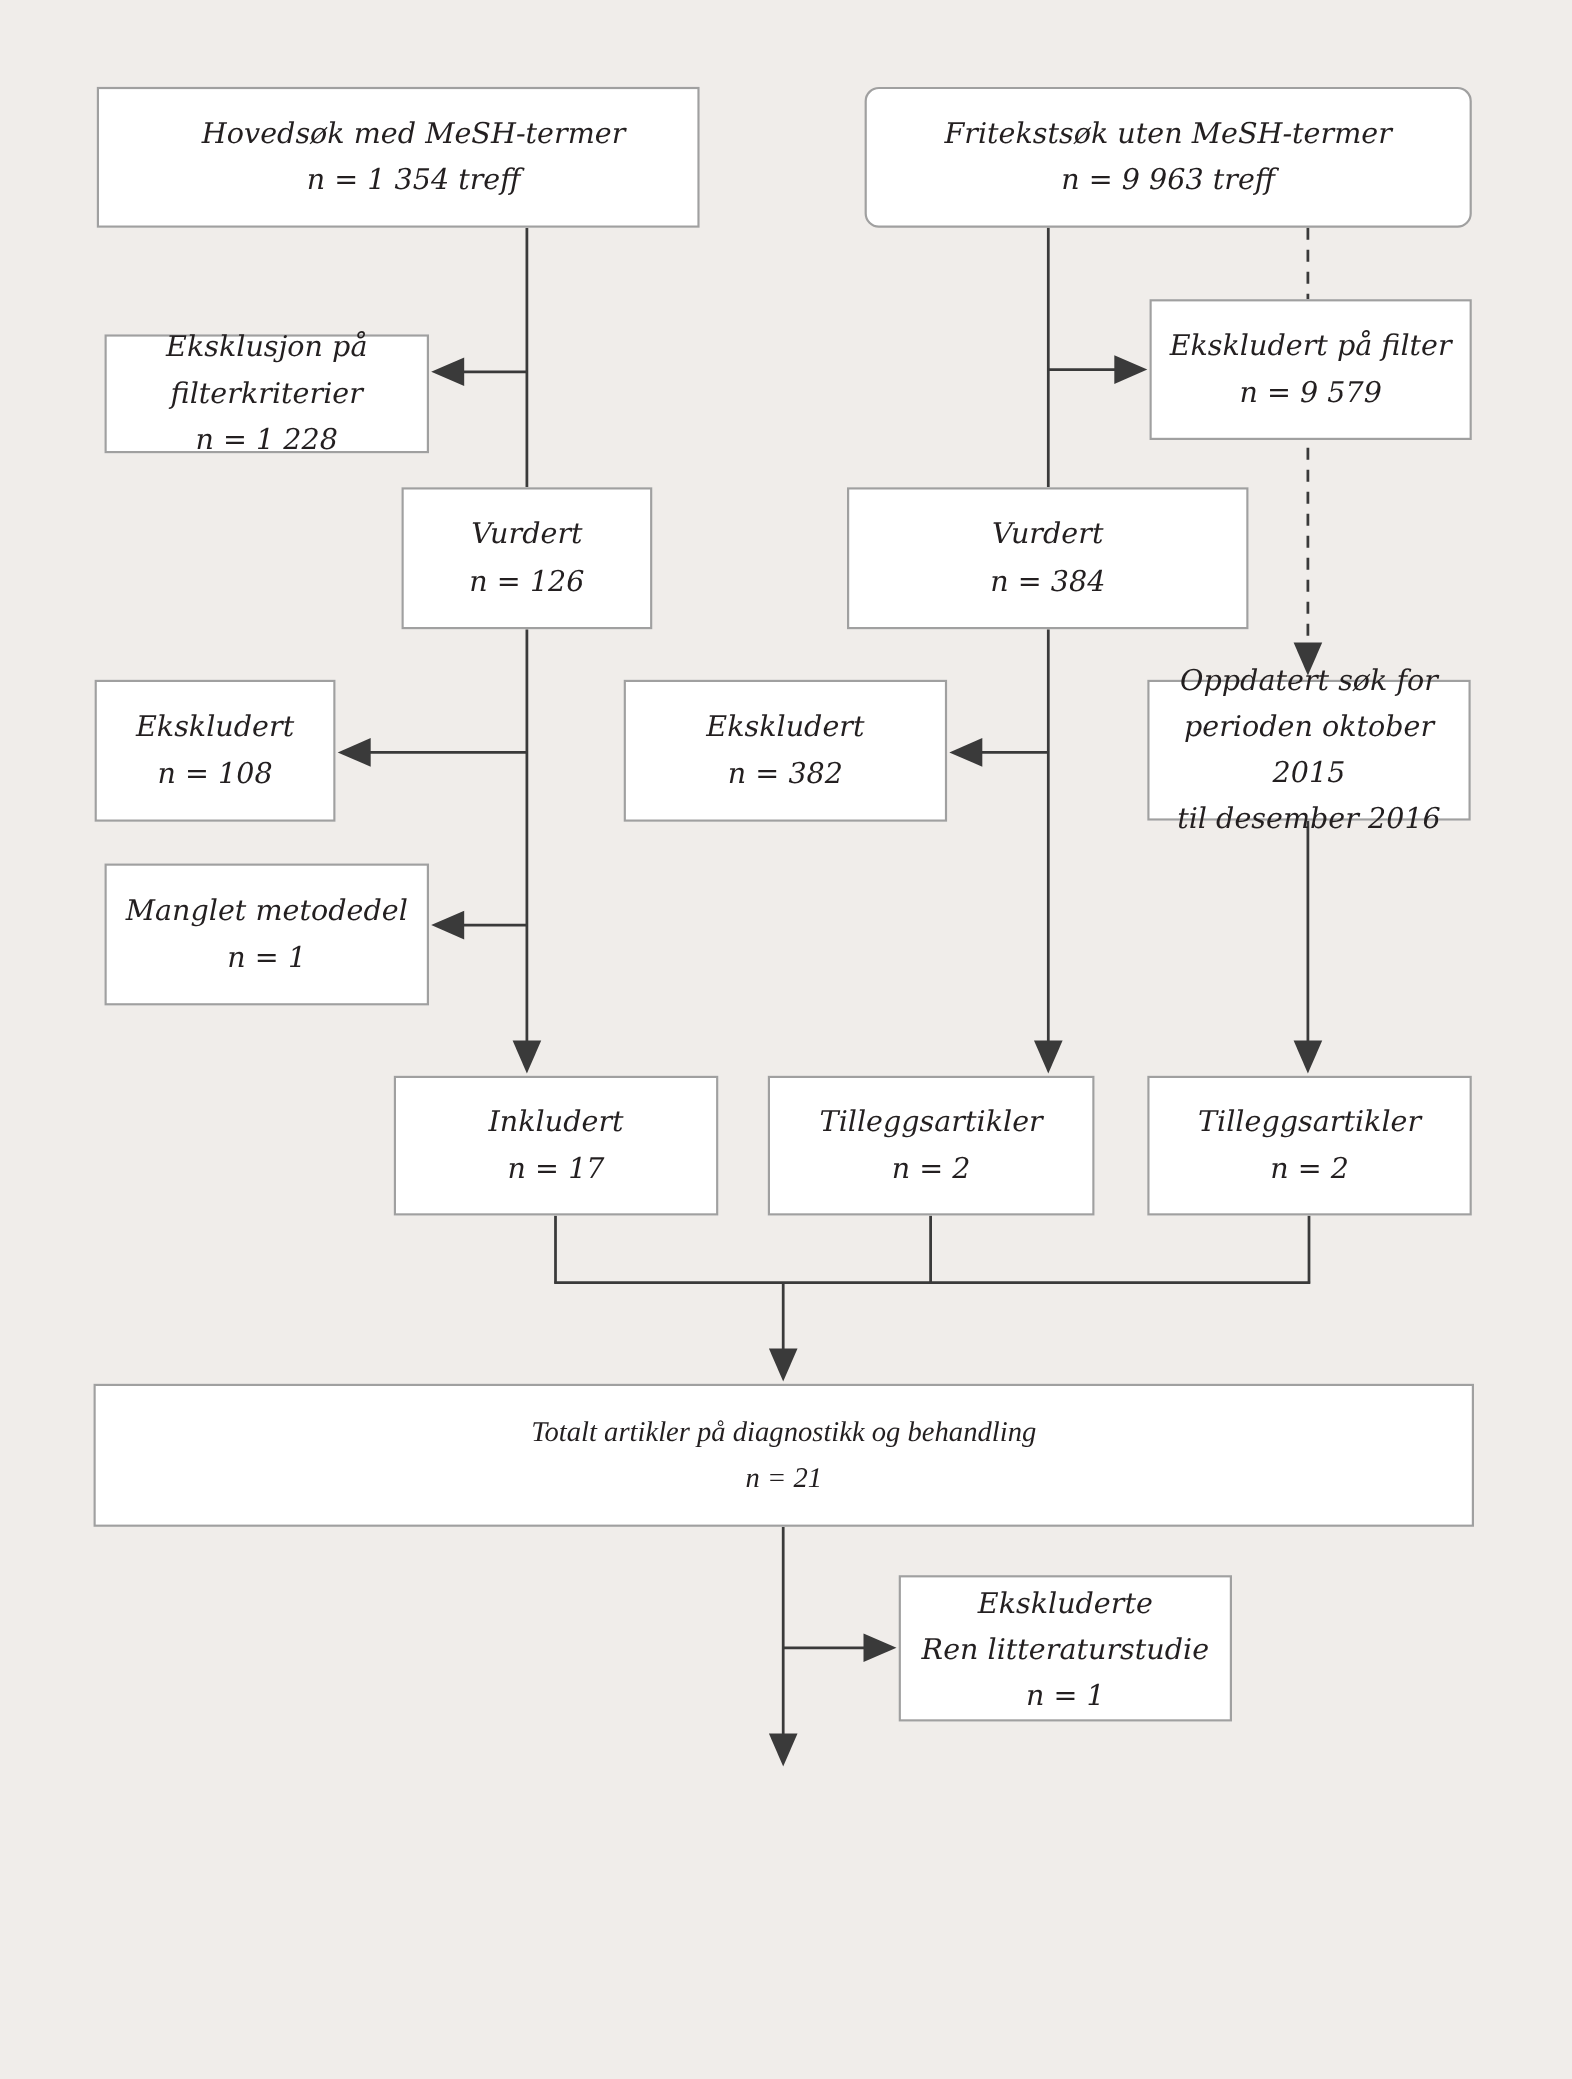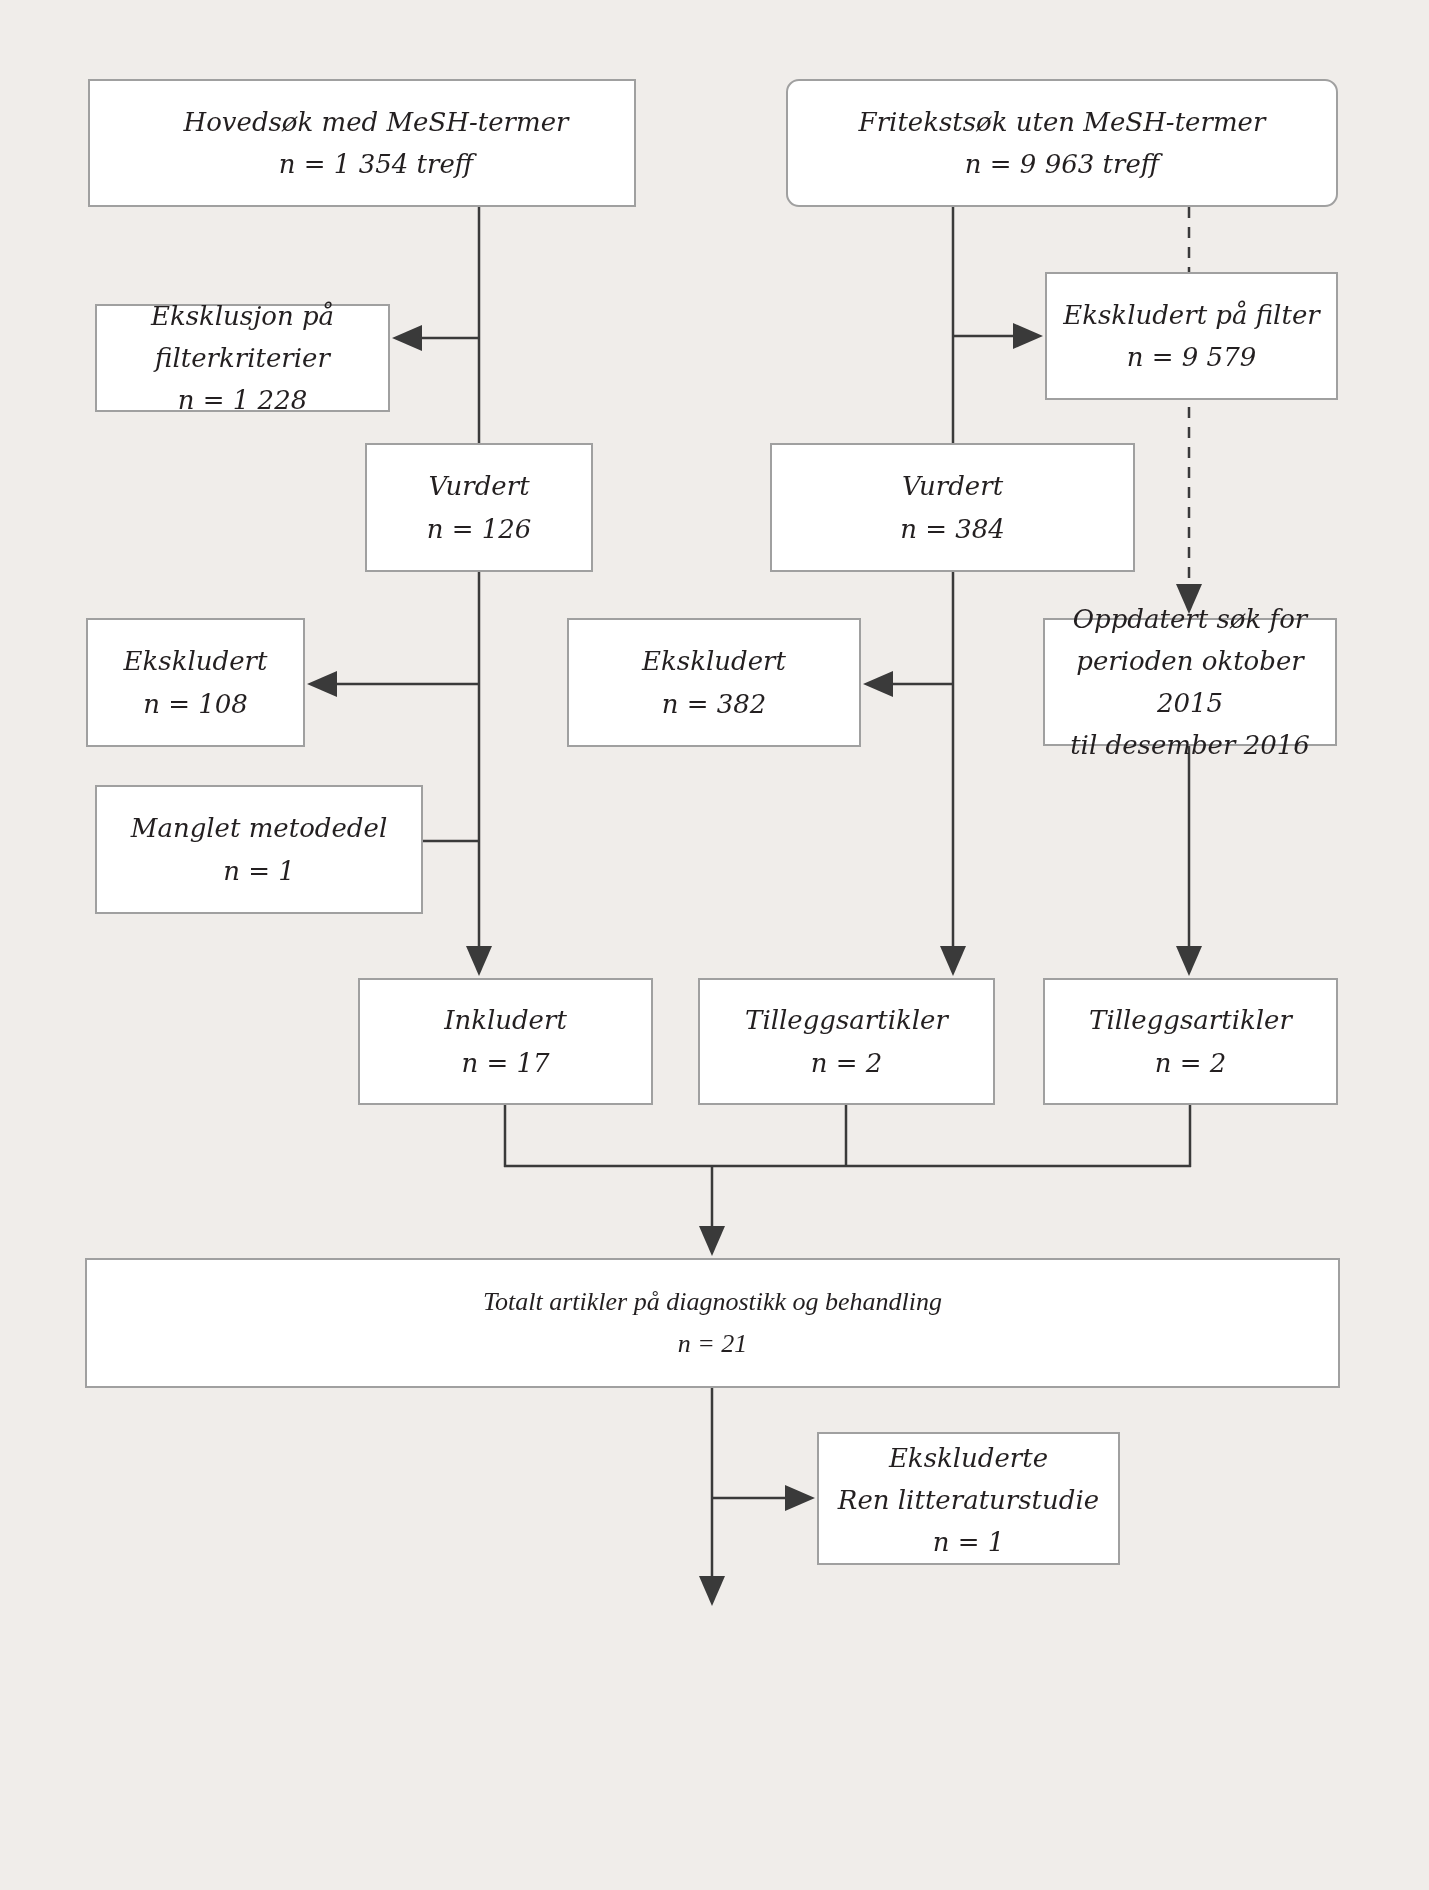--- a/index.html
+++ b/index.html
@@ -47,21 +47,21 @@
   
   #n-hovedsok            {left:88px;  top:79px;   width:548px;  height:128px;padding-left:28px;}
   #n-fritekstsok         {left:786px; top:79px;   width:552px;  height:128px;border-radius:13px;}
   #n-eksklusjon-filter   {left:95px;  top:272px;  width:295px;  height:108px;margin-top:32px;}
   #n-ekskludert-filter   {left:1045px;top:272px;  width:293px;  height:128px;align-items:center;}
   #n-vurdert-126         {left:365px; top:443px;  width:228px;  height:129px;}
   #n-vurdert-384         {left:770px; top:443px;  width:365px;  height:129px;}
   #n-ekskludert-108      {left:86px;  top:618px;  width:219px;  height:129px;}
   #n-ekskludert-382      {left:567px; top:618px;  width:294px;  height:129px;}
   #n-oppdatert-sok       {left:1043px;top:618px;  width:294px;  height:128px;}
-  #n-manglet-metodedel   {left:95px;  top:785px;  width:328px;  height:129px;}
+  #n-manglet-metodedel   {left:95px;  top:785px;  width:295px;  height:129px;}
   #n-inkludert-17        {left:358px; top:978px;  width:295px;  height:127px;}
   #n-tillegg-mid         {left:698px; top:978px;  width:297px;  height:127px;}
   #n-tillegg-right       {left:1043px;top:978px;  width:295px;  height:127px;}
   #n-totalt-artikler     {left:85px;  top:1258px; width:1255px; height:130px;font-family:Liberation Serif, serif;}
   #n-ekskluderte-litt    {left:817px; top:1432px; width:303px;  height:133px;align-items:flex-end;}
   #n-totalt-inkludert    {left:327px; top:1608px; width:789px;  height:192px;}
 </style>
 </head>
 <body>
 

